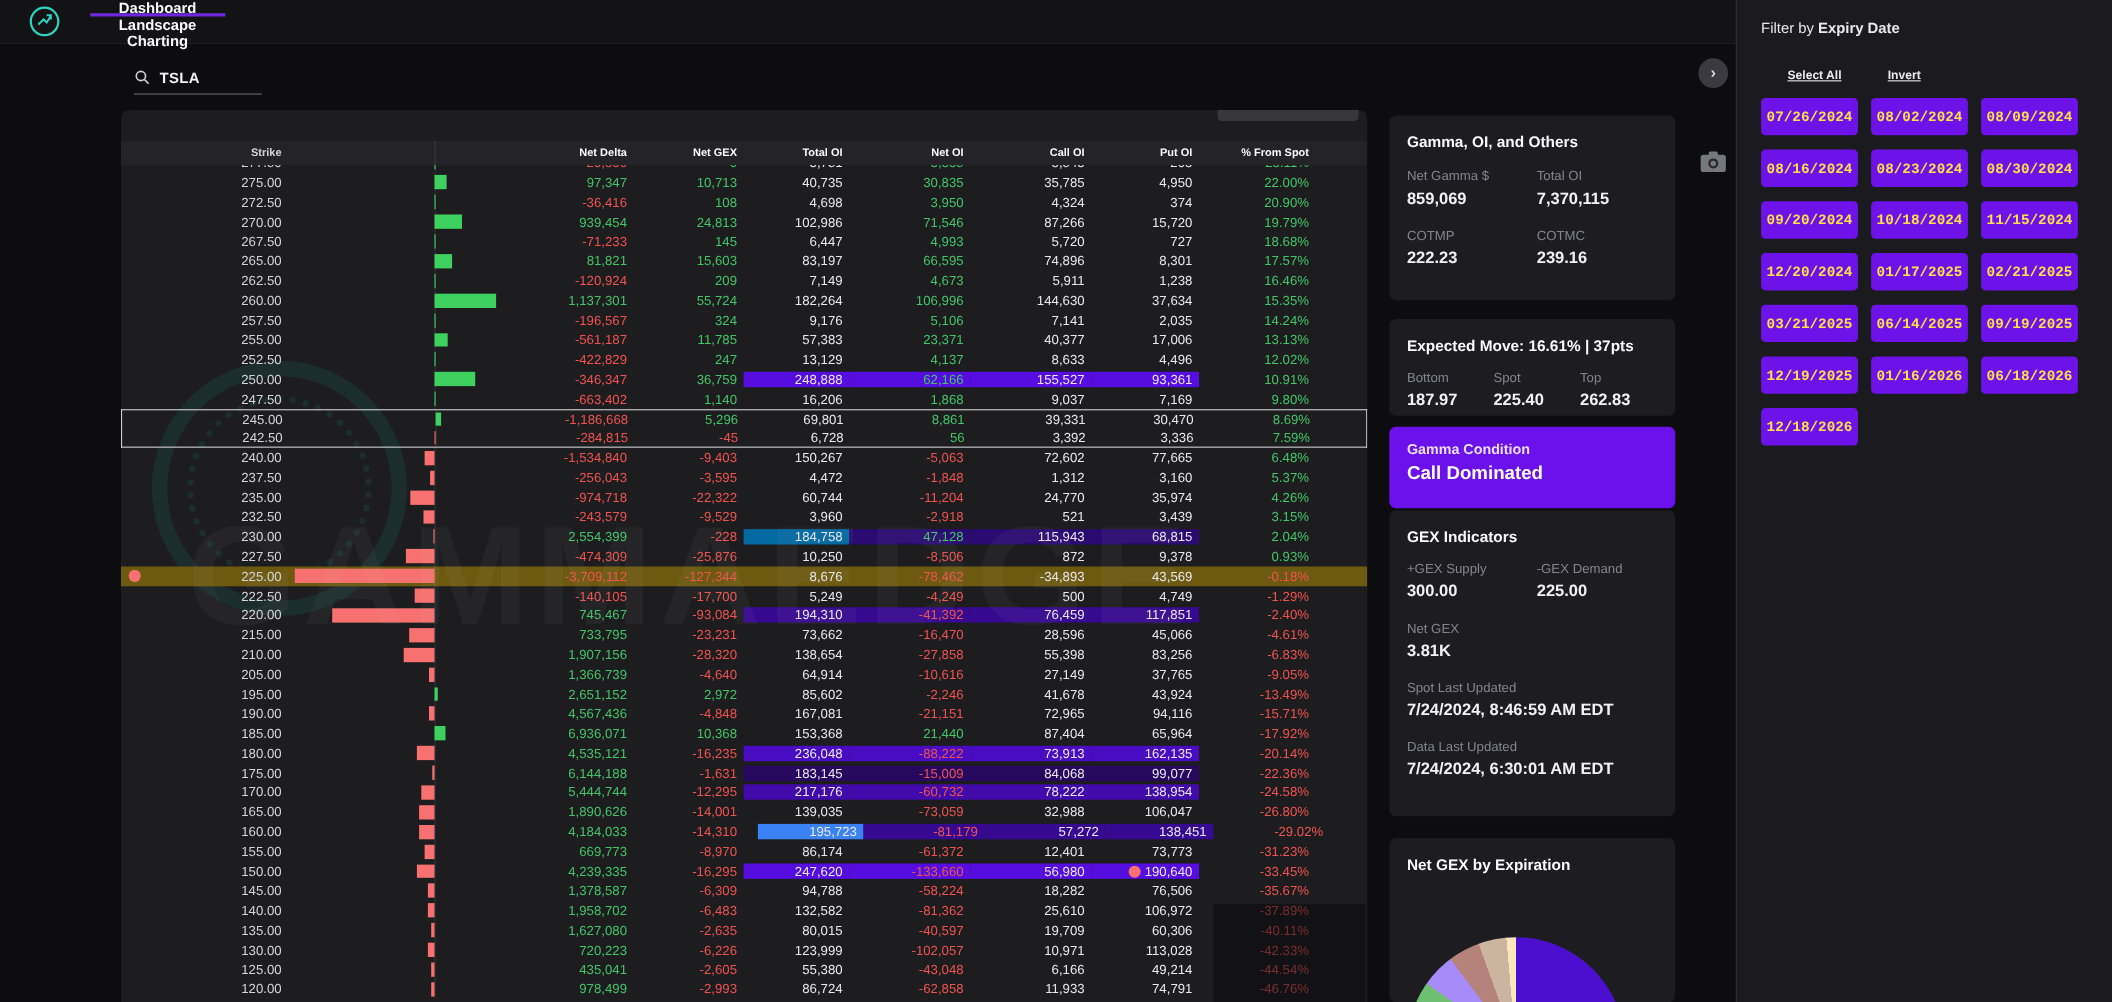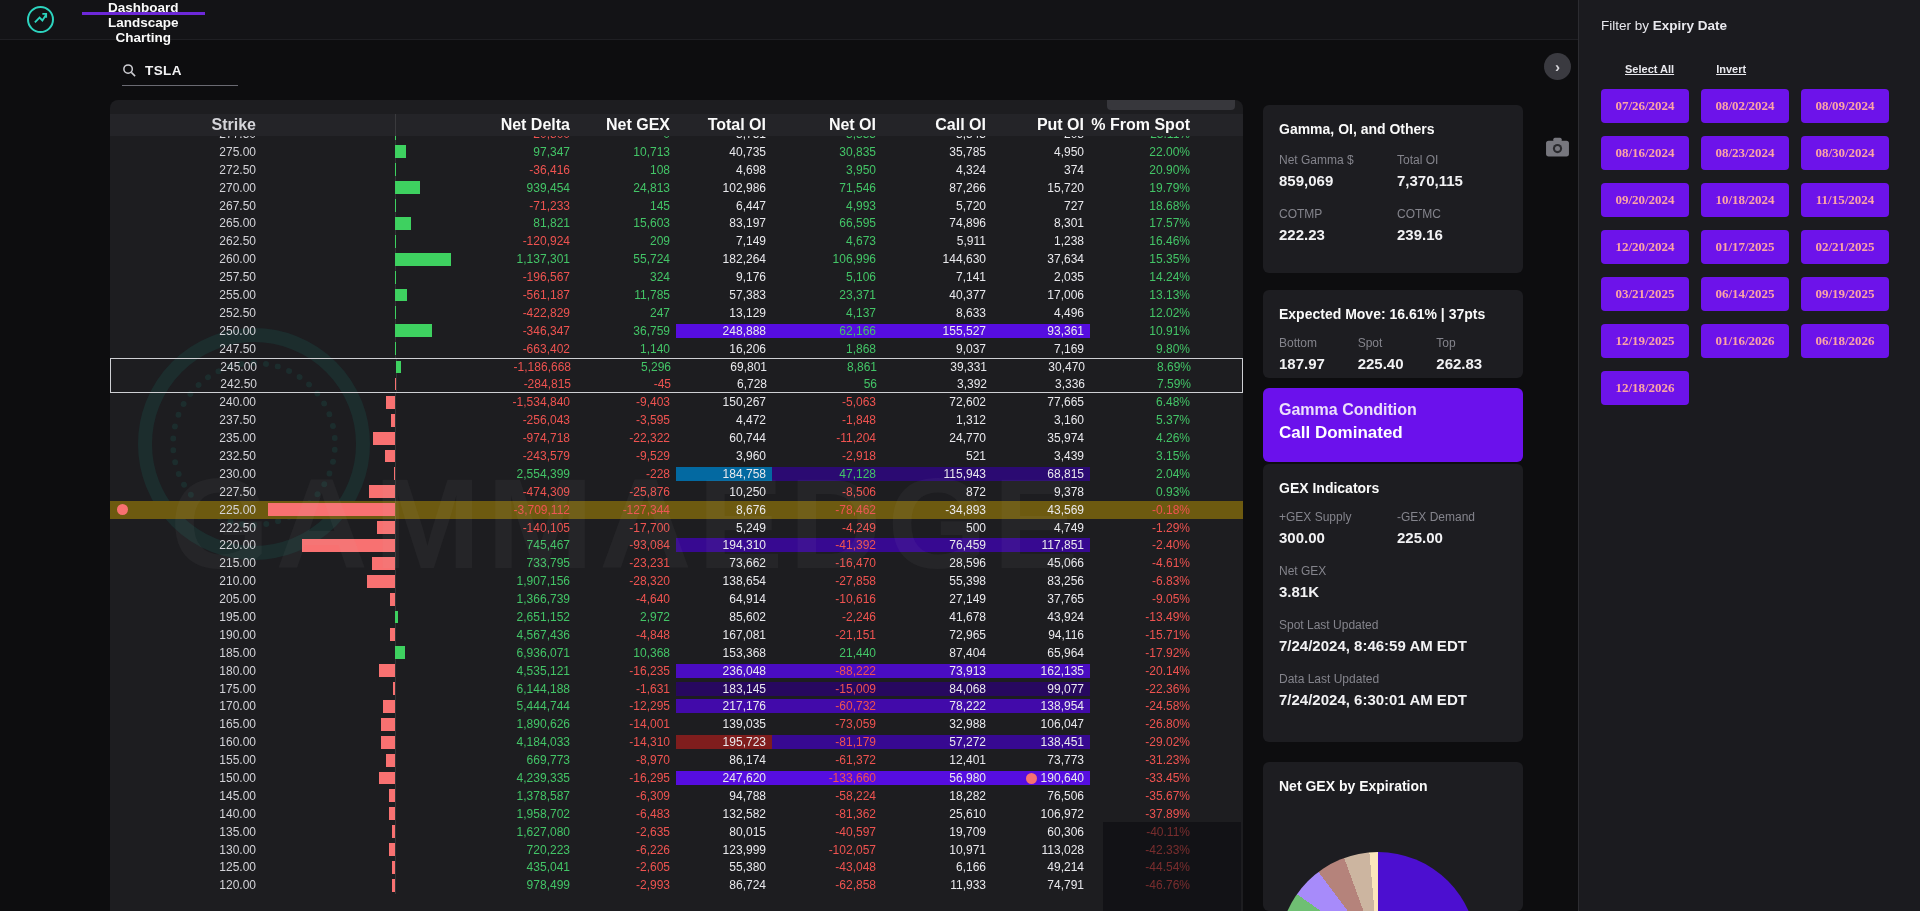--- a/index.html
+++ b/index.html
@@ -23,22 +23,22 @@
   .search { position:absolute; left:122px; top:56px; width:116px; height:30px; display:flex;
     align-items:center; gap:8px; border-bottom:1px solid #6a6a72; z-index:5; }
   .search input { background:transparent; border:none; outline:none; color:#f2f2f4;
     font-size:13.5px; font-weight:600; width:80px; font-family:"Liberation Sans",sans-serif; letter-spacing:.4px; }
 
   
   .table-panel { position:absolute; left:110px; top:100px; width:1133px; height:811px;
     background:#1d1d20; border-radius:8px 8px 0 0; overflow:hidden; }
   .scroll-pill { position:absolute; right:8px; top:-3px; width:128px; height:13px;
     background:#37373c; border-radius:4px; z-index:6; }
-  .thead { position:relative; margin-top:14px; display:flex; align-items:center; height:22px;
-    background:#242428; font-size:16px; font-weight:700; color:#fafafa; z-index:4; }
+  .thead { position:relative; margin-top:28px; display:flex; align-items:center; height:22px;
+    background:#242428; font-size:10px; font-weight:700; color:#fafafa; z-index:4; }
   .rows { position:relative; z-index:2; }
   .trow { display:flex; align-items:center; height:17.9px; font-size:12px; position:relative; cursor:pointer; }
   .cell { text-align:right; padding-right:6px; white-space:nowrap; overflow:hidden; }
   .c-gut{width:24px; display:flex; align-items:center; justify-content:center; padding:0;}
   .c-strike{width:128px; color:#d4d4d9;}
   .c-bar{width:204px; position:relative; height:100%; padding:0;}
   .c-nd{width:110px;} .c-gex{width:100px;} .c-toi{width:96px;} .c-noi{width:110px;}
   .c-coi{width:110px;} .c-poi{width:98px; display:flex; align-items:center; justify-content:flex-end; gap:4px;}
   .c-pct{width:106px;}
   .pos{color:#43c567;} .neg{color:#ef5350;} .wht{color:#e9e9ed;}
@@ -69,36 +69,36 @@
 
   
   .ipanel{position:absolute; left:1263px; width:260px; background:#1d1d21; border-radius:6px; padding:16px 16px;}
   .ipanel h3{font-size:14px; font-weight:700; color:#fafafa;}
   .kv-grid{display:grid; grid-template-columns:1fr 1fr; gap:18px 8px; margin-top:16px;}
   .kv .lbl{font-size:12px; color:#84848c;}
   .kv .val{font-size:15px; font-weight:700; color:#f2f2f4; margin-top:5px;}
   .kv3{display:grid; grid-template-columns:1fr 1fr 1fr; gap:8px; margin-top:14px;}
   .gcond{position:absolute; left:1263px; top:388px; width:260px; height:74px; background:#6b11ec;
     border-radius:6px; padding:13px 16px;}
-  .gcond .lbl{font-size:16px; font-weight:700; color:#ecdffb;}
+  .gcond .lbl{font-size:13px; font-weight:700; color:#ecdffb;}
   .gcond .val{font-size:17px; font-weight:700; color:#ffffff; margin-top:4px;}
   .single{margin-top:18px;}
   .pie-panel{overflow:hidden; height:149px;}
   .pie{position:absolute; left:16px; top:90px; width:198px; height:198px; border-radius:50%;}
 
   
   .sidebar{position:absolute; left:1578px; top:0; width:342px; height:911px; background:#1b1b1f;
     border-left:1px solid #2c2c31; padding:18px 22px; z-index:31;}
   .sb-title{font-size:13.5px; color:#e9e9ee;}
   .sb-title b{font-weight:700;}
   .sb-links{margin-top:30px; display:flex; gap:18px;}
   .sb-link{font-size:11px; font-weight:600; color:#e9e9ee; text-decoration:underline; cursor:pointer;margin-left:24px;}
   .dates{margin-top:14px; display:grid; grid-template-columns:repeat(3,88px); gap:13px 12px;}
-  .date-btn{height:34px; background:#6d13ea; border:none; border-radius:4px; color:#fca5a5;
-    font-size:13px; font-weight:700; font-family:Liberation Serif, serif; cursor:pointer;}
+  .date-btn{height:34px; background:#6d13ea; border:none; border-radius:4px; color:#fde047;
+    font-size:13px; font-weight:700; font-family:Liberation Mono, monospace; cursor:pointer;}
 </style>
 </head>
 <body>
 
 <div id="app">
 
   <div class="nav">
     <div class="logo">
       <svg width="15" height="15" viewBox="0 0 16 16">
           <path d="M2 11 L7 6 L10 9 L14 3" stroke="#2dd4bf" stroke-width="2" fill="none"></path>
@@ -687,21 +687,21 @@
           <div class="cell c-pct neg">-26.80%</div>
         </div>
         <div class="trow">
           <div class="cell c-gut"></div>
           <div class="cell c-strike">160.00</div>
           <div class="cell c-bar">
             <div class="rbar" style="width: 14.31px;"></div>
           </div>
           <div class="cell c-nd pos">4,184,033</div>
           <div class="cell c-gex neg">-14,310</div>
-          <div class="cell c-toi wht" style="background-color: #7f1d1d;">195,723</div>
+          <div class="cell c-toi wht" style="background-color: #3b82f6; margin-left: 13px;">195,723</div>
           <div class="cell c-noi neg" style="background-color: rgb(55, 9, 145);">-81,179</div>
           <div class="cell c-coi wht" style="background-color: rgb(55, 9, 145);">57,272</div>
           <div class="cell c-poi wht" style="background-color: rgb(55, 9, 145);">
             <div class="">138,451</div>
           </div>
           <div class="cell c-pct neg">-29.02%</div>
         </div>
         <div class="trow">
           <div class="cell c-gut"></div>
           <div class="cell c-strike">155.00</div>

